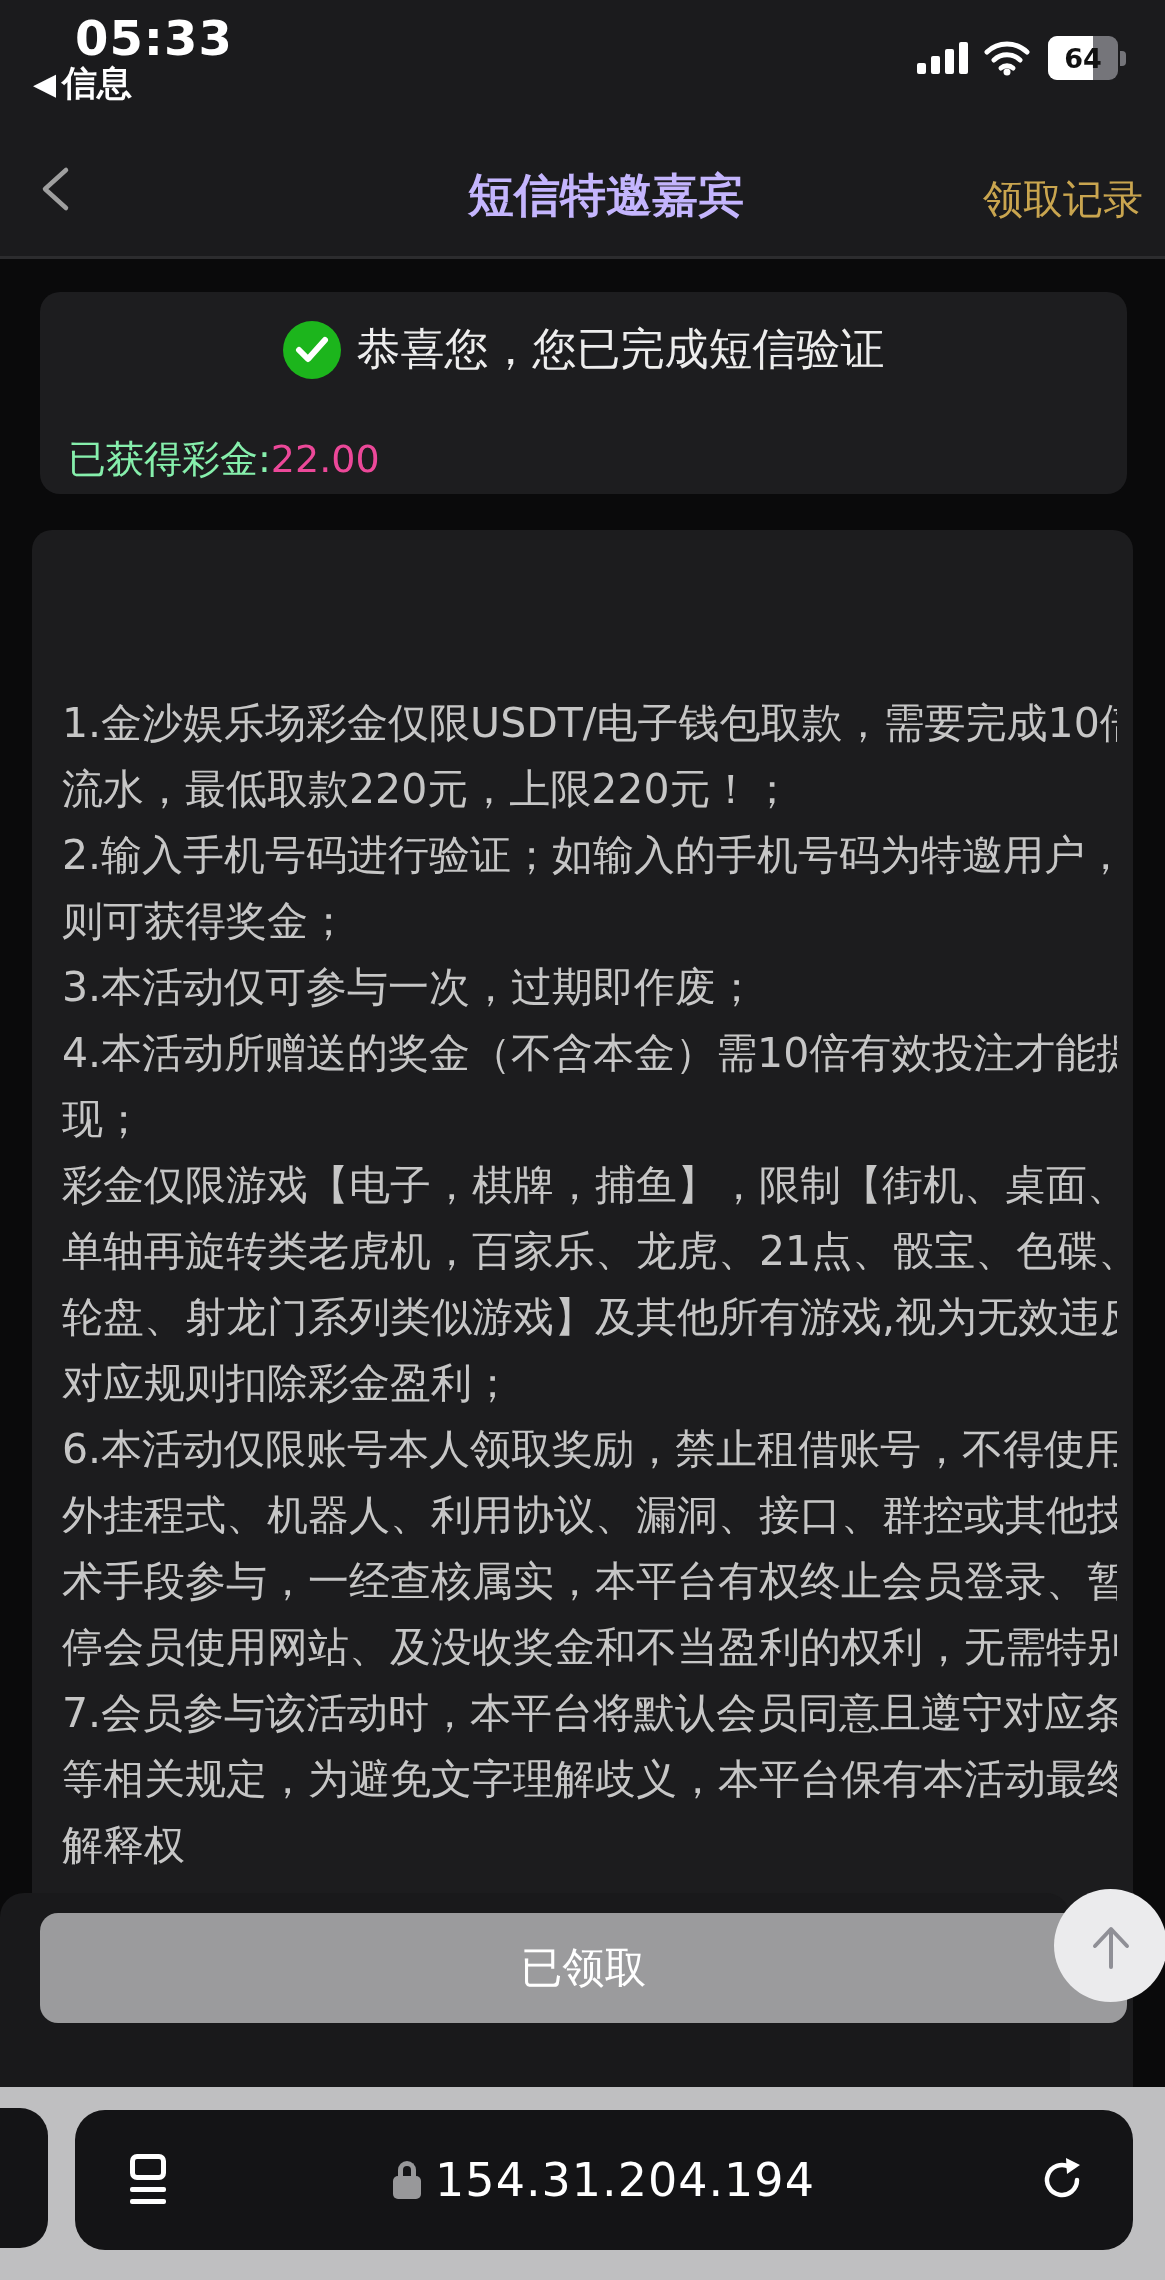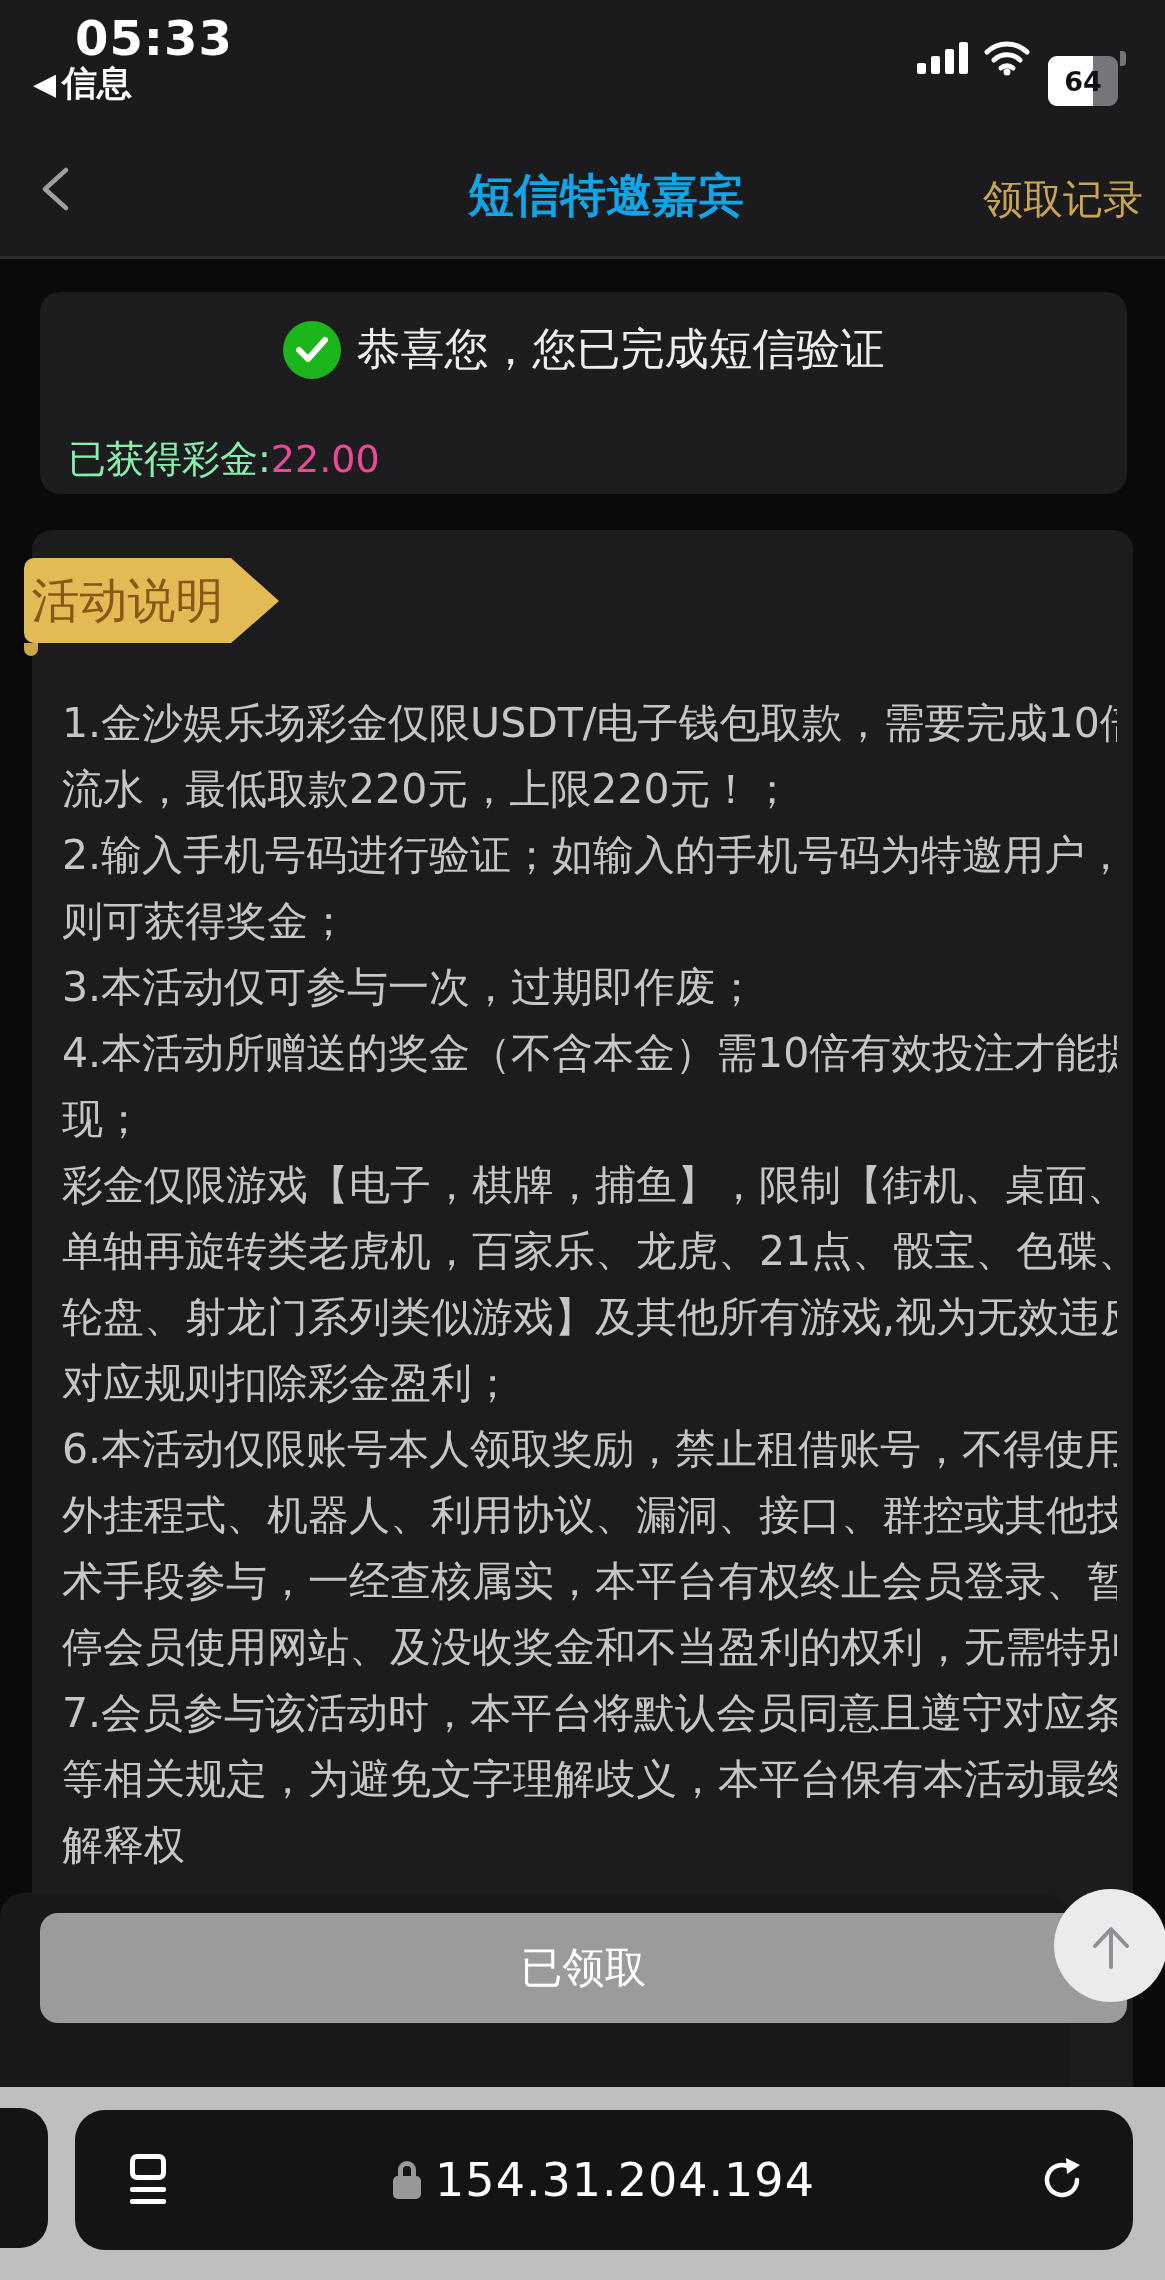--- a/index.html
+++ b/index.html
@@ -10,26 +10,26 @@
   
   .topbar { position:absolute; left:0; top:0; width:1165px; height:258px; background:#1b1b1d; }
   .time { position:absolute; left:75px; top:10px; color:#fff; font-size:48px; font-weight:bold; letter-spacing:1px; }
   .back-app { position:absolute; left:33px; top:60px; color:#fff; font-size:35px; font-weight:600; display:flex; align-items:center; gap:6px; }
   .back-app .tri { font-size:30px; }
   .sig { position:absolute; left:917px; top:42px; width:54px; height:32px; display:flex; align-items:flex-end; gap:5px; }
   .sig i { display:block; width:9px; background:#fff; border-radius:2px; }
   .sig i:nth-child(1){height:11px;} .sig i:nth-child(2){height:18px;}
   .sig i:nth-child(3){height:25px;} .sig i:nth-child(4){height:32px;}
   .wifi { position:absolute; left:984px; top:40px; }
-  .batt { position:absolute; left:1048px; top:56px; width:70px; height:50px; border-radius:9px; background:#75757a; overflow:hidden; }
+  .batt { position:absolute; left:1048px; top:36px; width:70px; height:44px; border-radius:9px; background:#75757a; overflow:hidden; }
   .batt .fill { position:absolute; left:0; top:0; bottom:0; width:64%; background:#fff; }
   .batt .pct { position:absolute; inset:0; display:flex; align-items:center; justify-content:center; color:#111; font-size:27px; font-weight:bold; }
   .batt-nub { position:absolute; left:1120px; top:51px; width:6px; height:15px; background:#75757a; border-radius:0 4px 4px 0; }
   .nav-back { position:absolute; left:38px; top:166px; width:34px; height:46px; cursor:pointer; }
-  .nav-title { position:absolute; left:0; top:165px; width:1165px; text-align:center; color:#0ea5e9; font-size:46px; font-weight:600;padding-left:47px; }
+  .nav-title { position:absolute; left:0; top:165px; width:1165px; text-align:center; color:#c4b5fd; font-size:46px; font-weight:600;padding-left:47px; }
   .nav-link { position:absolute; right:22px; top:172px; color:#c9a54f; font-size:40px; cursor:pointer; }
   .sep { position:absolute; left:0; top:256px; width:1165px; height:3px; background:#2c2c2e; }
 
   
   .card1 { position:absolute; left:40px; top:292px; width:1087px; height:202px; background:#1d1d1f; border-radius:20px; }
   .msg-row { position:absolute; left:0; top:28px; width:100%; display:flex; align-items:center; justify-content:center; gap:16px; }
   .check { width:58px; height:58px; border-radius:50%; background:#1cb51c; display:flex; align-items:center; justify-content:center; flex:0 0 auto; }
   .msg-text { color:#ededed; font-size:44px; }
   .bonus-row { position:absolute; left:28px; top:142px; font-size:38px; }
   .bonus-label { color:#86efac; }
@@ -108,23 +108,20 @@
         </svg>
       </span>
       <span class="msg-text">恭喜您，您已完成短信验证</span>
     </div>
     <div class="bonus-row">
       <span class="bonus-label">已获得彩金:</span><span class="bonus-val">22.00</span>
     </div>
   </div>
 
   <div class="card2">
-    <div class="ribbon">
-      <span class="ribbon-text">活动说明</span>
-    </div>
     <div class="rules">
         <div class="rule-line">1.金沙娱乐场彩金仅限USDT/电子钱包取款，需要完成10倍</div>
         <div class="rule-line">流水，最低取款220元，上限220元！；</div>
         <div class="rule-line">2.输入手机号码进行验证；如输入的手机号码为特邀用户，</div>
         <div class="rule-line">则可获得奖金；</div>
         <div class="rule-line">3.本活动仅可参与一次，过期即作废；</div>
         <div class="rule-line">4.本活动所赠送的奖金（不含本金）需10倍有效投注才能提</div>
         <div class="rule-line">现；</div>
         <div class="rule-line">彩金仅限游戏【电子，棋牌，捕鱼】，限制【街机、桌面、</div>
         <div class="rule-line">单轴再旋转类老虎机，百家乐、龙虎、21点、骰宝、色碟、</div>

